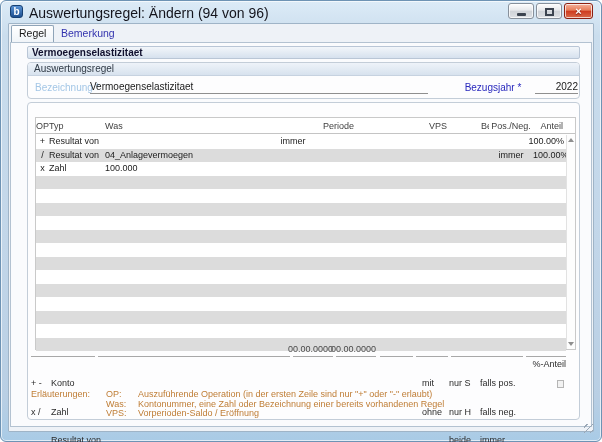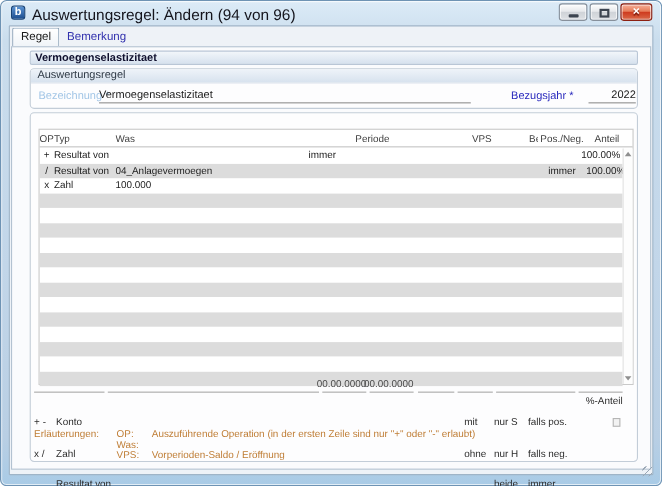--- a/index.html
+++ b/index.html
@@ -376,20 +376,21 @@
 
         <div class="erl">
           <div class="erl-row">
             <span class="erl-label">Erläuterungen:</span>
             <span class="erl-term">OP:</span>
             <span class="erl-text">Auszuführende Operation (in der ersten Zeile sind nur "+" oder "-" erlaubt)</span>
           </div>
           <div class="erl-row">
             <span class="erl-label"></span>
             <span class="erl-term">Was:</span>
+            <span class="erl-text">Kontonummer, eine Zahl oder Bezeichnung einer bereits vorhandenen Regel</span>
           </div>
           <div class="erl-row">
             <span class="erl-label"></span>
             <span class="erl-term">VPS:</span>
             <span class="erl-text">Vorperioden-Saldo / Eröffnung</span>
           </div>
         </div>
       </div>
 
     </div>

